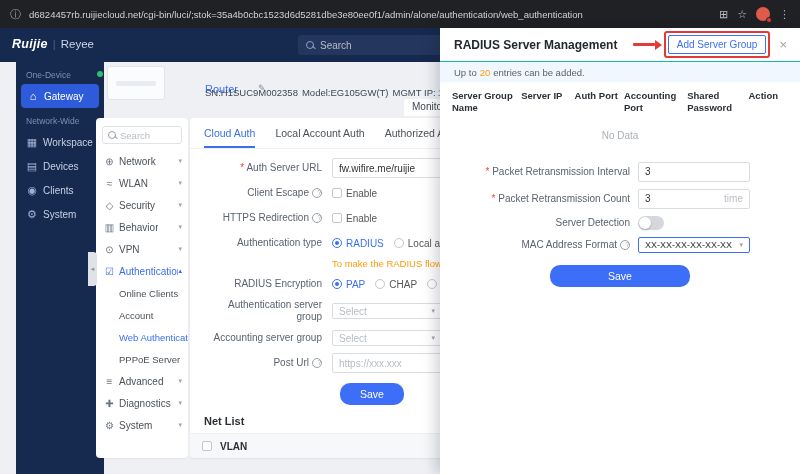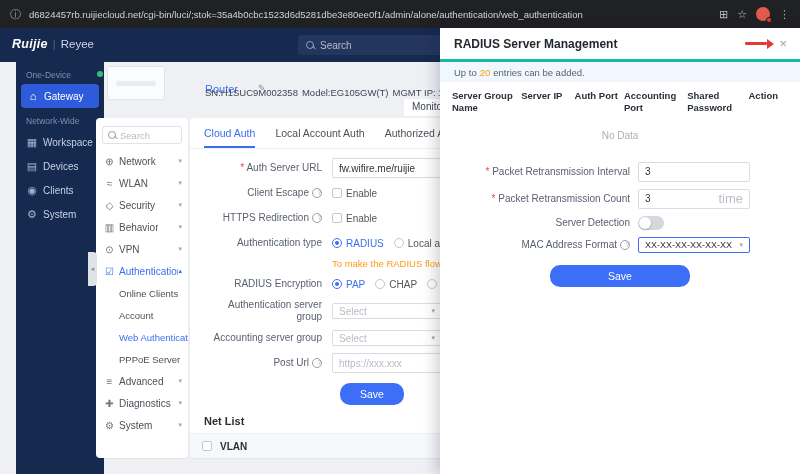--- a/index.html
+++ b/index.html
@@ -83,39 +83,39 @@
 .selbox{height:16px;border:1px solid #d9dce1;border-radius:2px;display:flex;align-items:center;justify-content:space-between;padding:0 6px;font-size:10px;background:#fff}
 .sarr{font-size:7px;color:#a0a6ad;margin-left:4px}
 .editlink{display:flex;align-items:center;gap:3px;color:#3a6ff0;font-size:10px;margin-left:8px;white-space:nowrap}
 .btnp{background:#3d6ef7;color:#fff;border-radius:10px;font-size:10.5px;display:flex;align-items:center;justify-content:center}
 .savemain{width:64px;height:22px;margin:10px 0 6px 150px}
 .nltitle{margin:10px 0 6px 14px;font-size:11px;font-weight:bold;color:#2b3036}
 .nlheader{height:26px;background:#f7f8fa;border-top:1px solid #eef0f3;border-bottom:1px solid #eef0f3;display:flex;align-items:center;gap:8px;padding-left:12px;font-size:10px;font-weight:bold;color:#2b3036}
 
 
 .drawer{position:absolute;left:440px;top:28px;width:360px;height:446px;background:#fff;z-index:10;box-shadow:-5px 0 12px rgba(15,23,42,.18)}
-.dheader{height:34px;display:flex;align-items:center;padding:0 10px 0 14px;border-bottom:3px solid #14b8a6}
+.dheader{height:34px;display:flex;align-items:center;padding:0 10px 0 14px;border-bottom:1px solid #14b8a6}
 .dtitle{flex:1;font-size:12px;font-weight:bold;color:#23272e;white-space:nowrap}
 .annot{display:flex;align-items:center;margin-right:2px}
 .aline{width:22px;height:3px;background:#e53935;border-radius:1px}
 .ahead{width:0;height:0;border-top:5px solid transparent;border-bottom:5px solid transparent;border-left:7px solid #e53935}
 .redbox{border:2px solid #e53935;border-radius:3px;padding:2px;margin-right:6px}
 .addbtn{border:1px solid #3d6ef7;color:#3d6ef7;background:#fff;font-size:10px;padding:3px 8px;border-radius:2px;white-space:nowrap}
 .dclose{color:#9aa0a6;font-size:13px;padding:0 3px}
 .dnotice{height:20px;background:#f1f7fe;display:flex;align-items:center;padding:0 14px;font-size:9.5px;color:#5a6270;gap:3px}
 .orange{color:#ff9b0a}
 .dthead{display:flex;padding:8px 12px 4px;font-size:9.5px;font-weight:bold;color:#2b3036}
 .dthead span{line-height:1.25}
 .c0{width:66px;margin-right:4px}.c1{width:50px;margin-right:4px}.c2{width:46px;margin-right:4px}.c3{width:60px;margin-right:4px}.c4{width:58px;margin-right:4px}.c5{width:40px}
 .dempty{text-align:center;color:#aab0b6;font-size:10px;padding:12px 0 14px}
 .dsect{padding:6px 14px 4px;font-size:11px;font-weight:bold;color:#23272e}
 .drow{display:flex;align-items:center;margin:7px 14px}
 .dlabel{width:176px;display:flex;justify-content:flex-end;align-items:center;gap:3px;margin-right:8px;font-size:10px;color:#5a6270;flex:none}
 .dlabel span{text-align:right;line-height:1.2}
-.suffix{margin-left:auto;color:#b7bdc5;font-size:13px}
+.suffix{margin-left:auto;color:#b7bdc5;font-size:10px}
 .toggle{width:26px;height:14px;border-radius:7px;background:#d4d8dd;position:relative;flex:none}
 .knob{position:absolute;left:1px;top:1px;width:12px;height:12px;border-radius:50%;background:#fff;box-shadow:0 1px 2px rgba(0,0,0,.25)}
 .focusb{border-color:#3d6ef7}
 .val.small{font-size:9px;color:#333}
 .dsave{width:140px;height:22px;margin:12px auto 0}
 </style>
 </head>
 <body>
 
 <div class="stage">
@@ -364,20 +364,23 @@
     </div>
   </div>
 
   <div class="drawer">
     <div class="dheader">
       <div class="dtitle">RADIUS Server Management</div>
       <div class="annot">
           <span class="aline"></span>
           <span class="ahead"></span>
         </div>
+      <div class="redbox">
+        <div class="addbtn">Add Server Group</div>
+      </div>
       <div class="dclose">×</div>
     </div>
     <div class="dnotice">
       <span>Up to</span>
       <span class="orange">20</span>
       <span>entries can be added.</span>
     </div>
     <div class="dthead">
       <span class="c0">Server Group Name</span>
       <span class="c1">Server IP</span>

